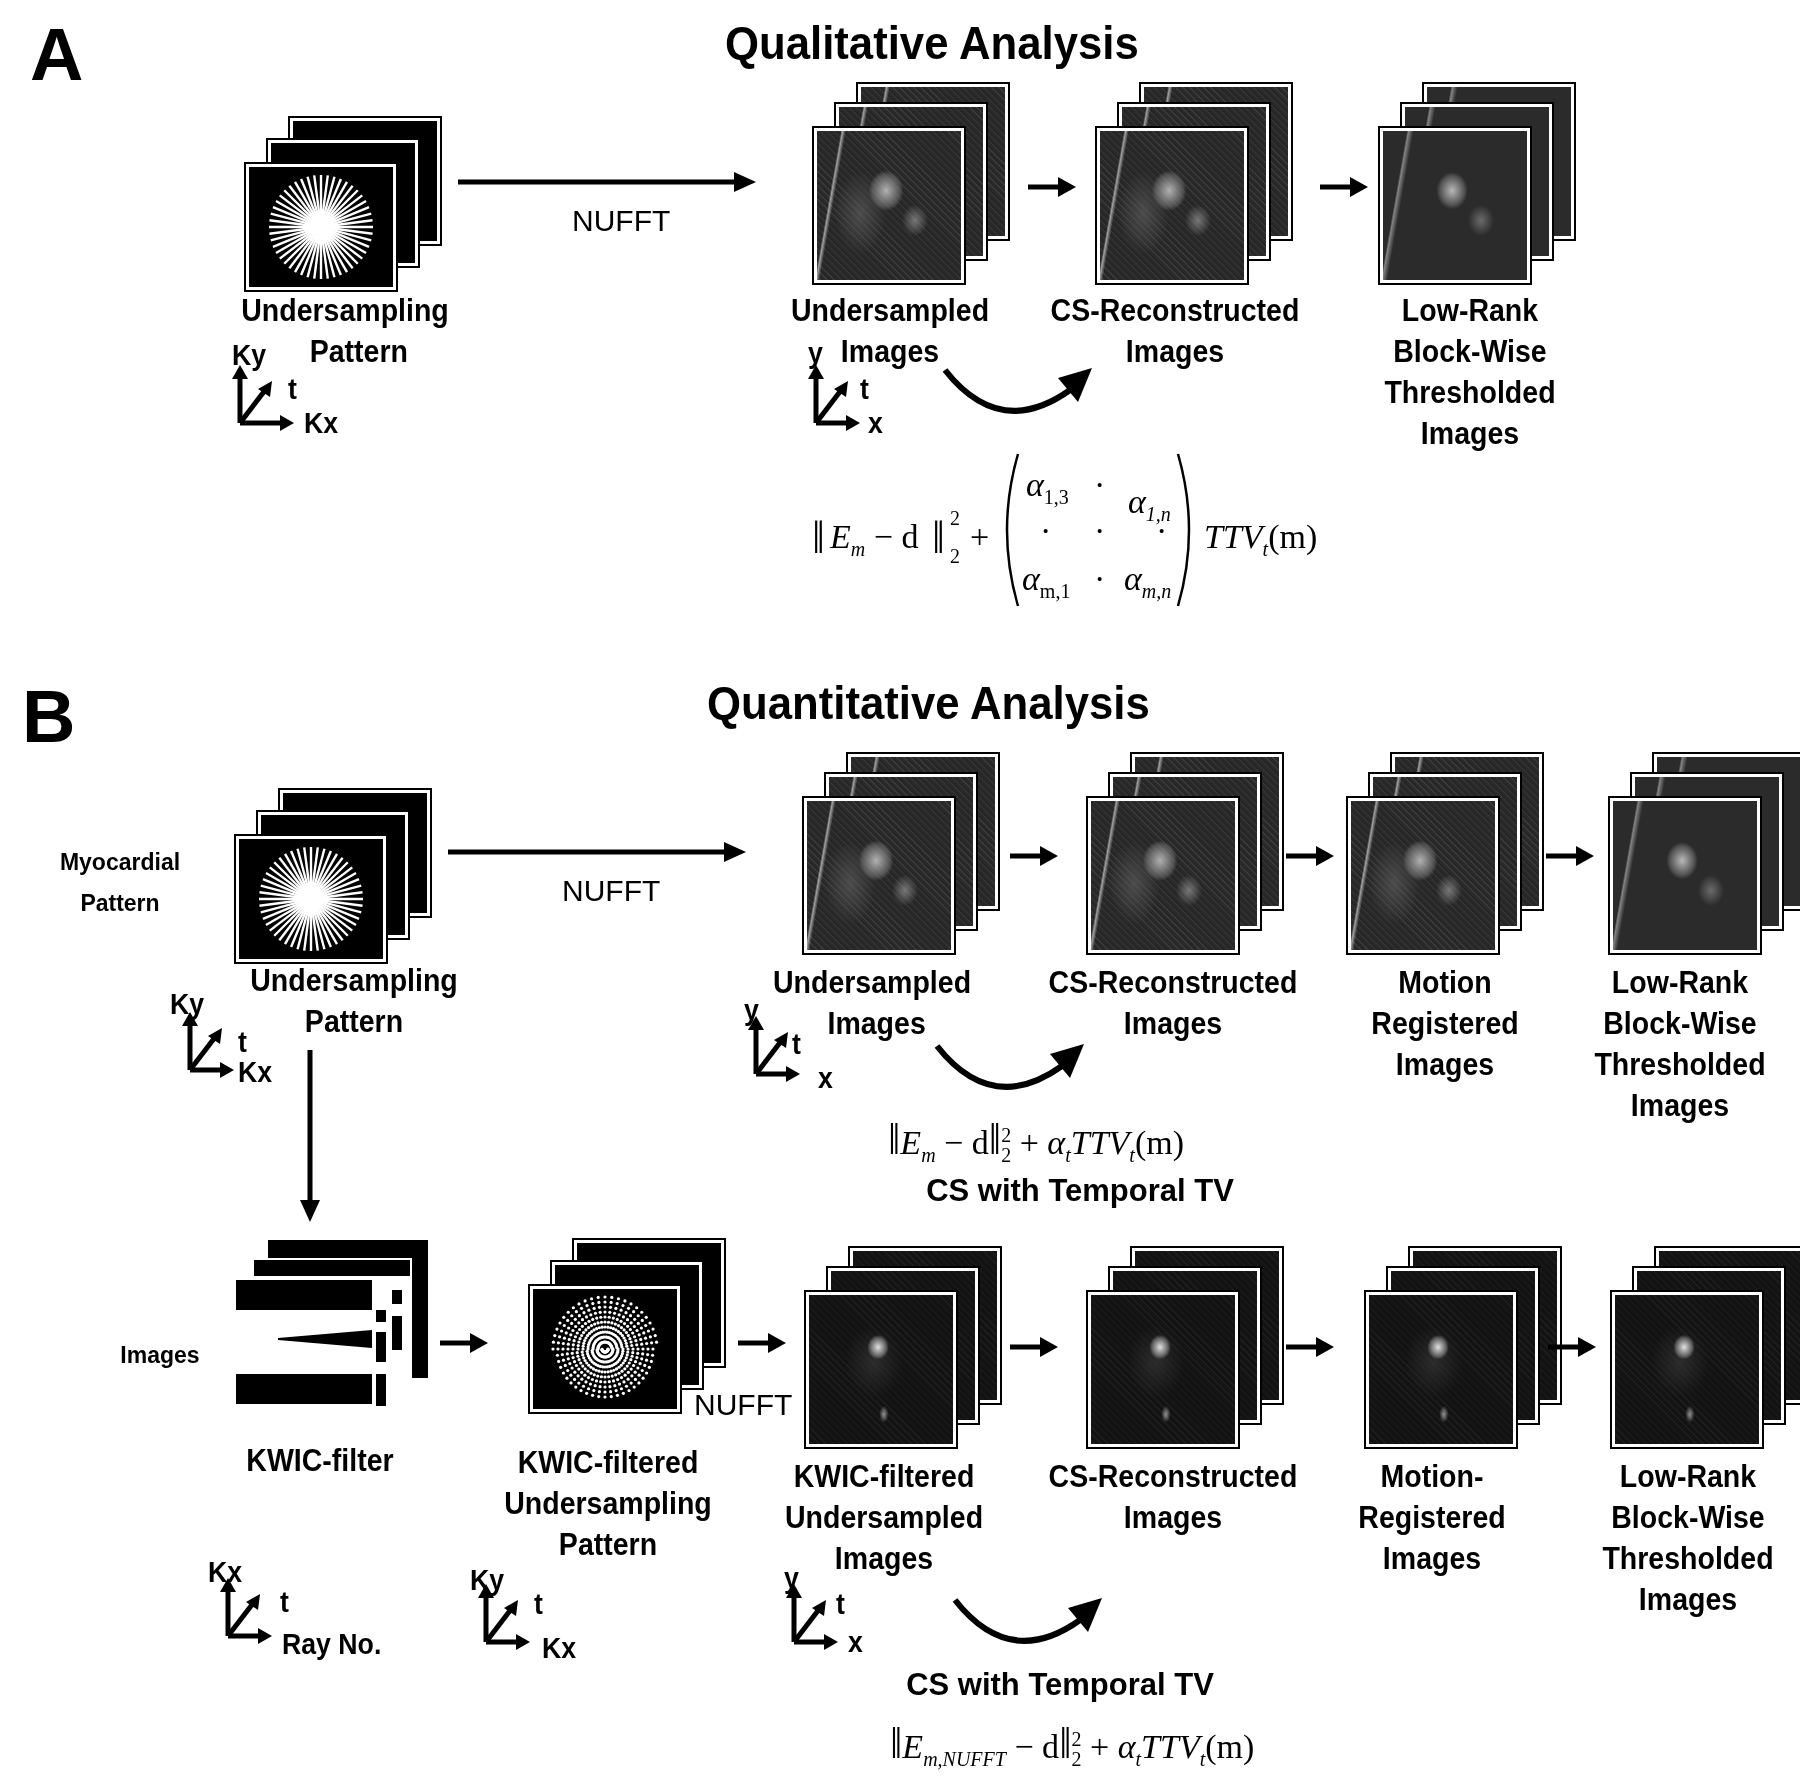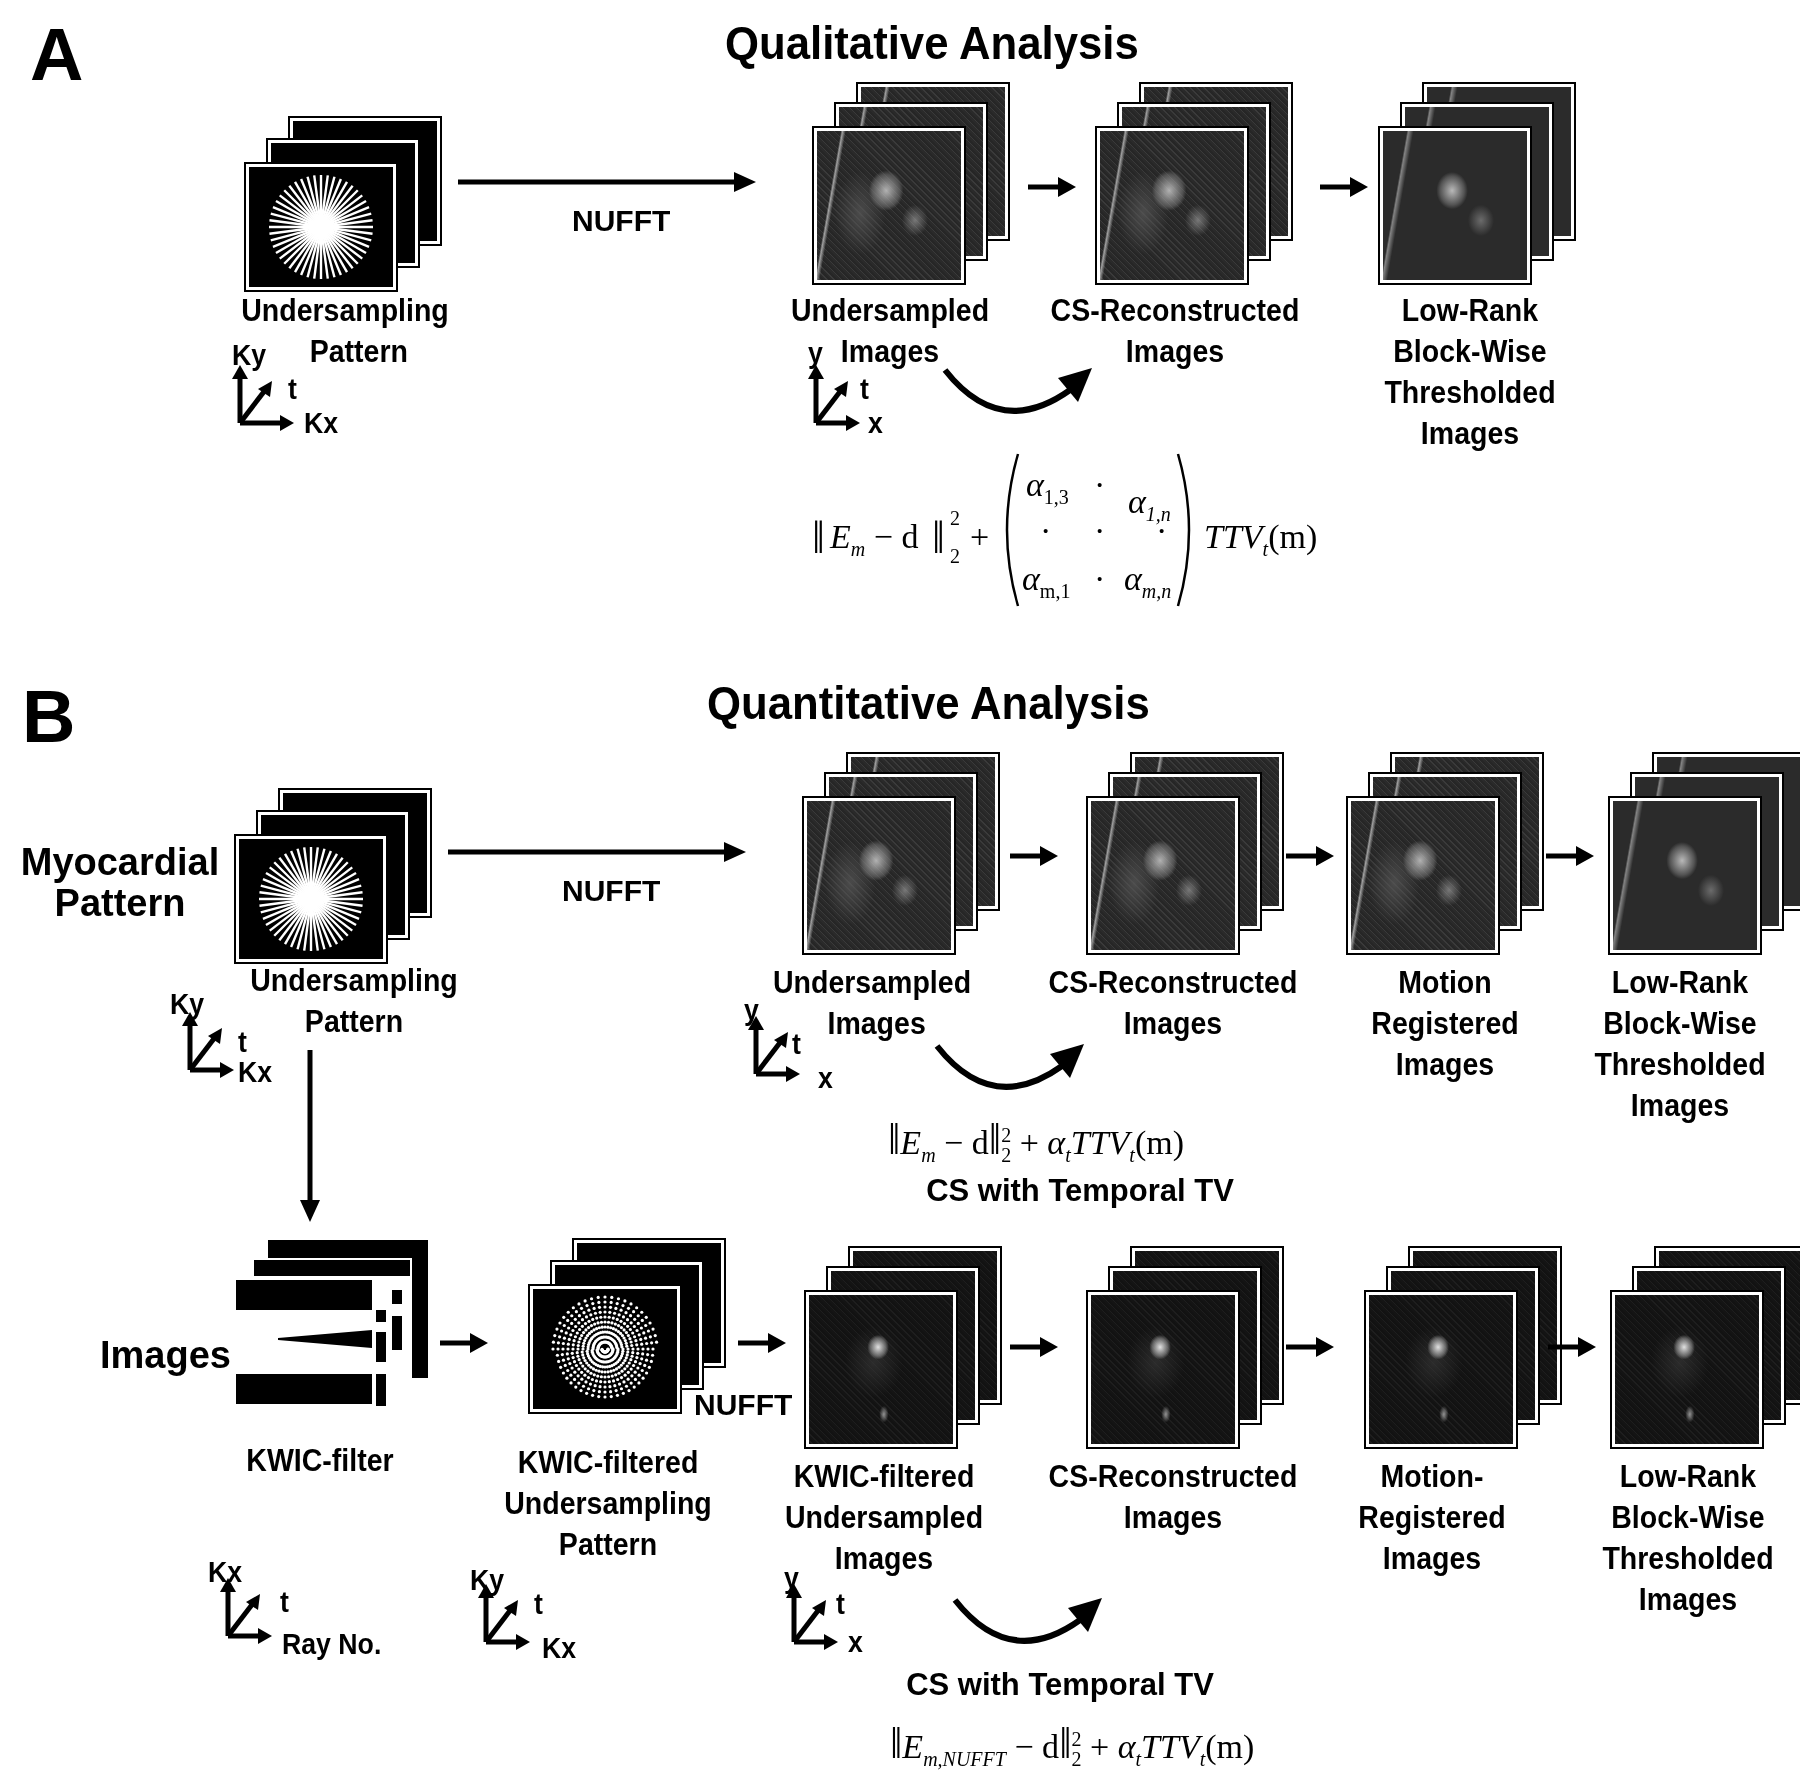--- a/index.html
+++ b/index.html
@@ -3,23 +3,23 @@
 <meta charset="utf-8">
 <style>
   html, body { margin: 0; padding: 0; background: #ffffff; }
   body { width: 1800px; height: 1776px; position: relative; overflow: hidden;
          font-family: "Liberation Sans", sans-serif; color: #000; }
   .abs { position: absolute; }
   .panel-letter { font-weight: bold; font-size: 74px; line-height: 1; }
   .section-title { font-weight: bold; font-size: 46px; line-height: 1; white-space: nowrap; transform: scaleX(0.95); transform-origin: left top; }
   .lbl { font-weight: bold; font-size: 31px; line-height: 41px; text-align: center; white-space: nowrap; transform: scaleX(0.92); }
   .lbl div { display: block; }
-  .side-lbl { font-weight: bold; font-size: 38px; line-height: 41px; text-align: center; white-space: nowrap; }
+  .side-lbl { font-weight: bold; font-size: 23px; line-height: 41px; text-align: center; white-space: nowrap; }
   .axis-lbl { font-weight: bold; font-size: 29px; line-height: 1; white-space: nowrap; transform: scaleX(0.92); transform-origin: left top; }
-  .nufft { font-weight: bold; font-size: 30px; line-height: 1; white-space: nowrap; }
+  .nufft { font-weight: normal; font-size: 30px; line-height: 1; white-space: nowrap; }
   .eq { font-family: "Liberation Serif", serif; font-style: italic; font-size: 34px; line-height: 1; white-space: nowrap; }
   .eq .up { font-style: normal; }
   .eq sub, .eq sup { font-size: 20px; }
   .stack { position: absolute; }
   .frame { position: absolute; border: 3px solid #fff; box-sizing: border-box; outline: 2px solid #000; }
   .mri { background:
       radial-gradient(ellipse 16% 18% at 48% 40%, rgba(200,200,200,0.85), rgba(120,120,120,0.5) 60%, transparent 75%),
       radial-gradient(ellipse 12% 14% at 68% 60%, rgba(170,170,170,0.6), transparent 75%),
       radial-gradient(ellipse 22% 35% at 30% 55%, rgba(90,90,90,0.7), transparent 80%),
       linear-gradient(100deg, transparent 14%, rgba(210,210,210,0.7) 15%, transparent 17%),

